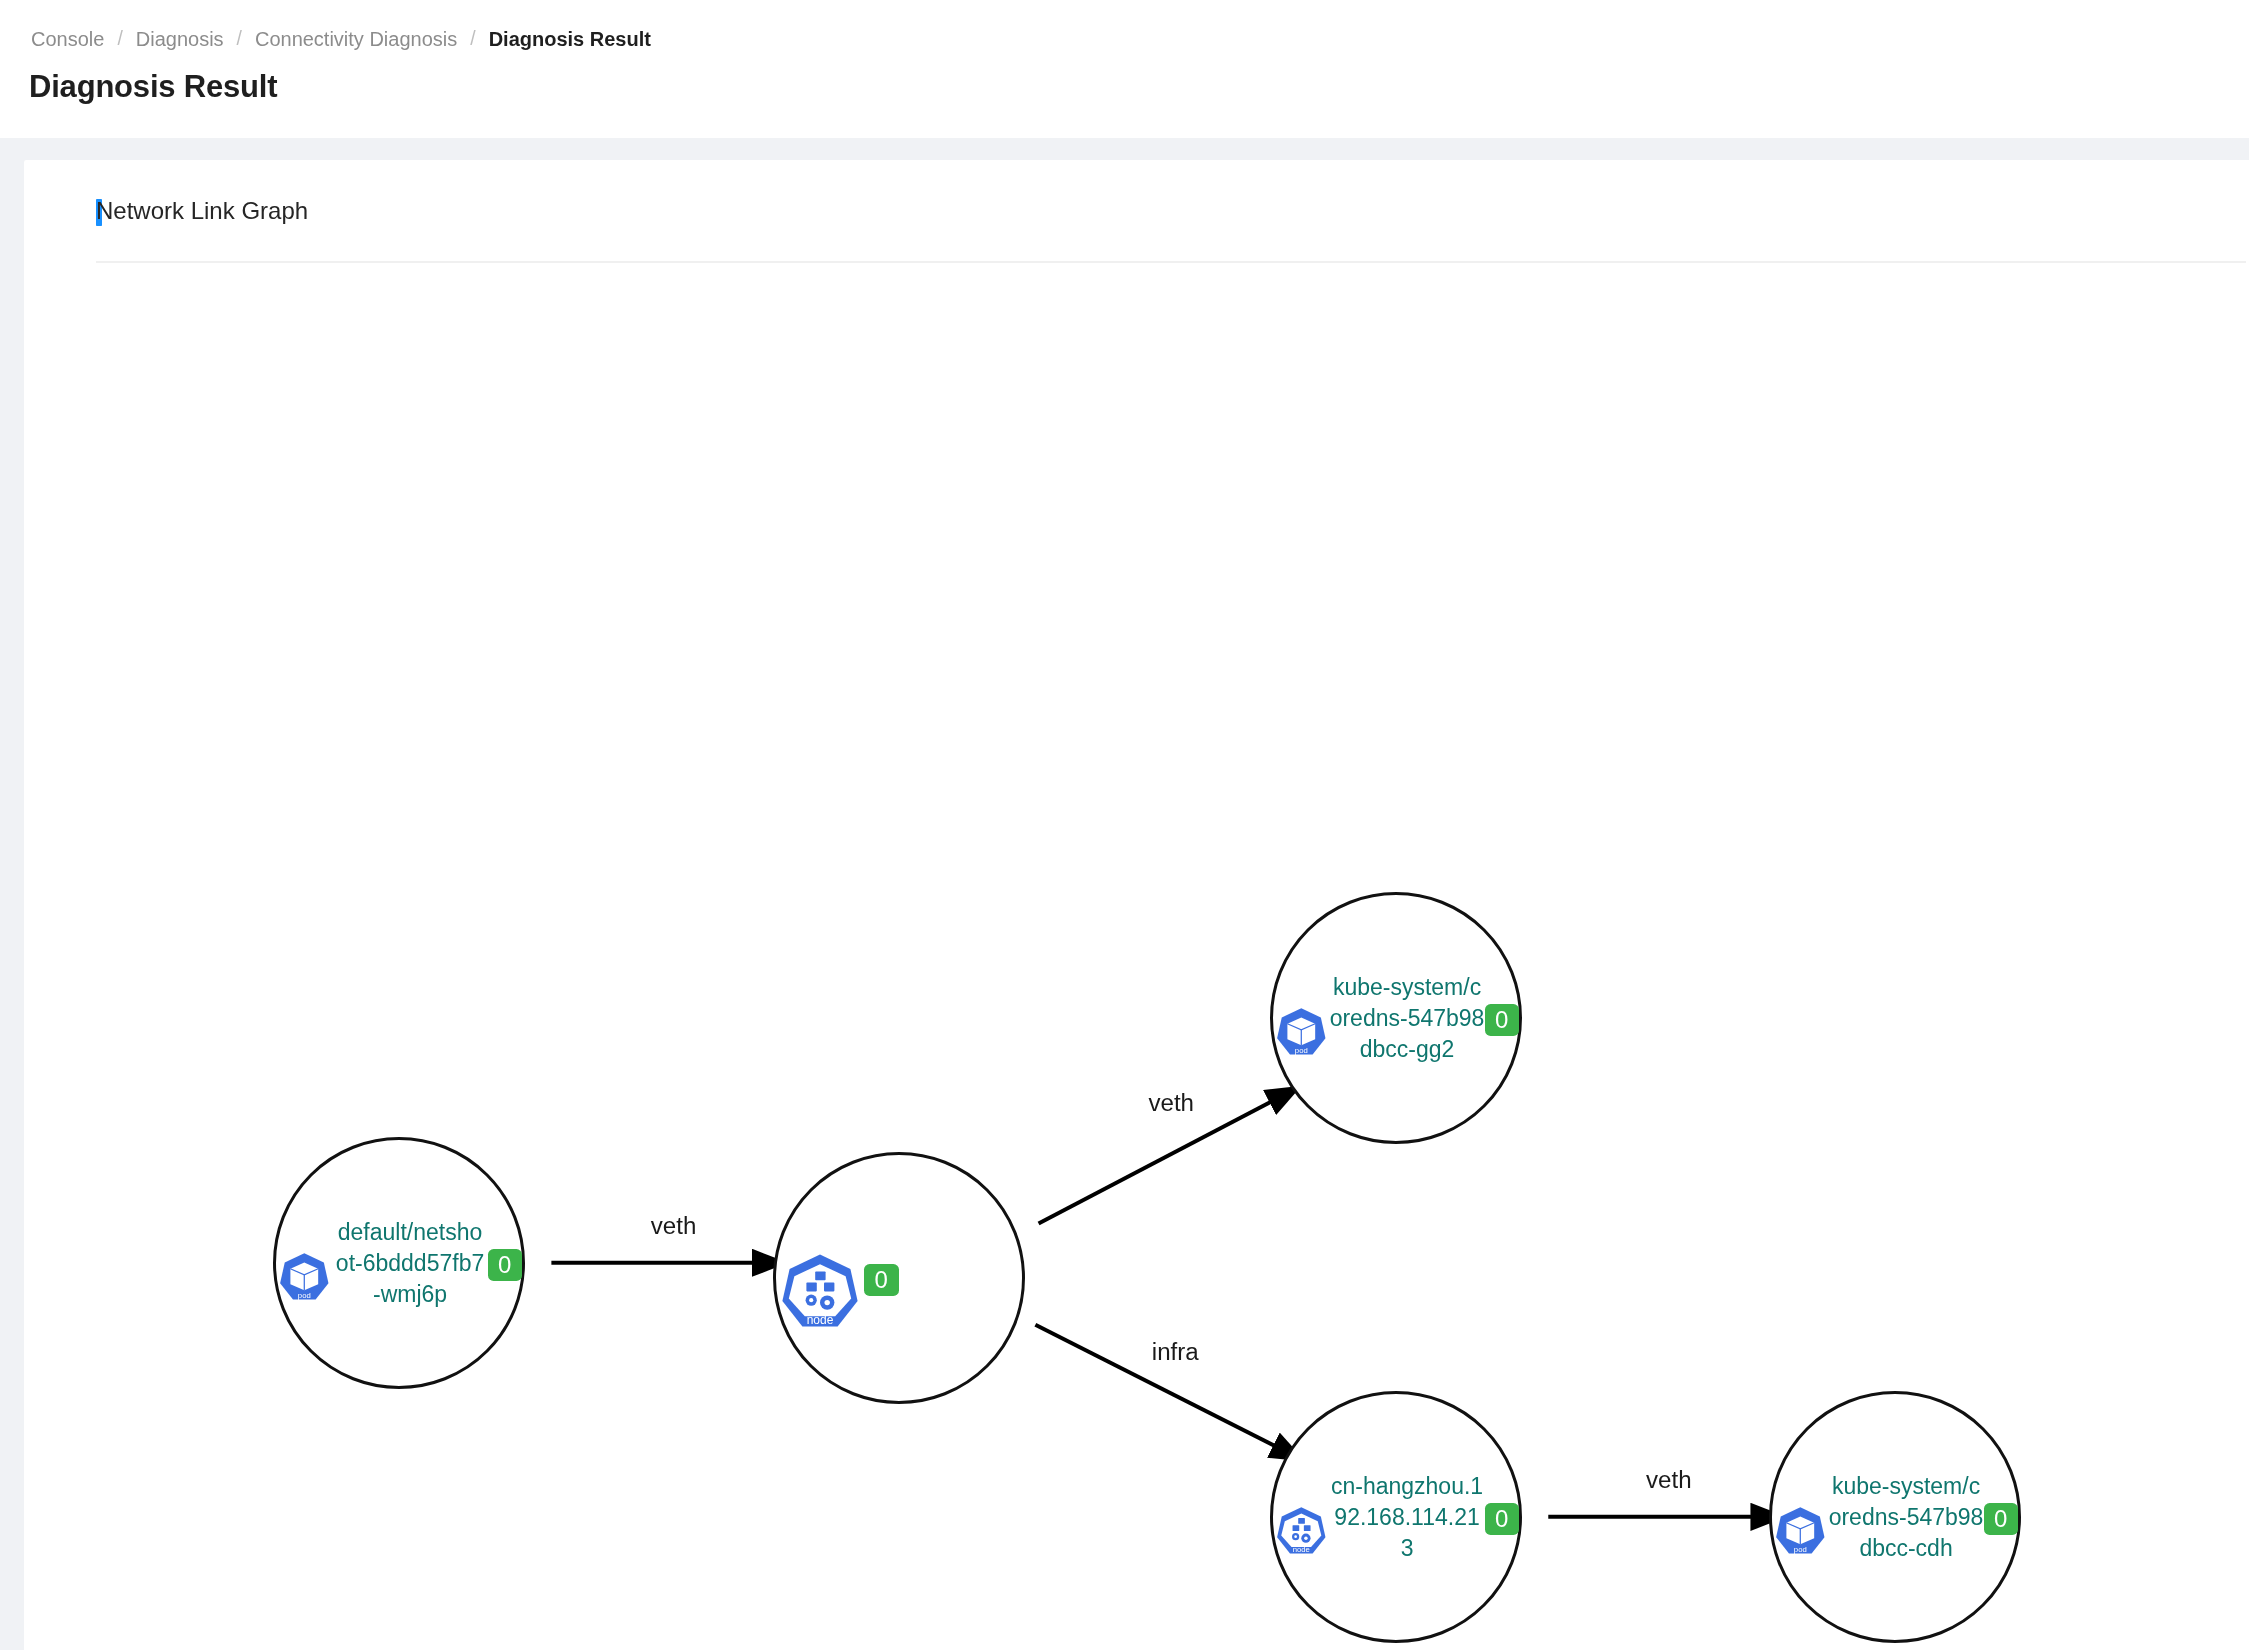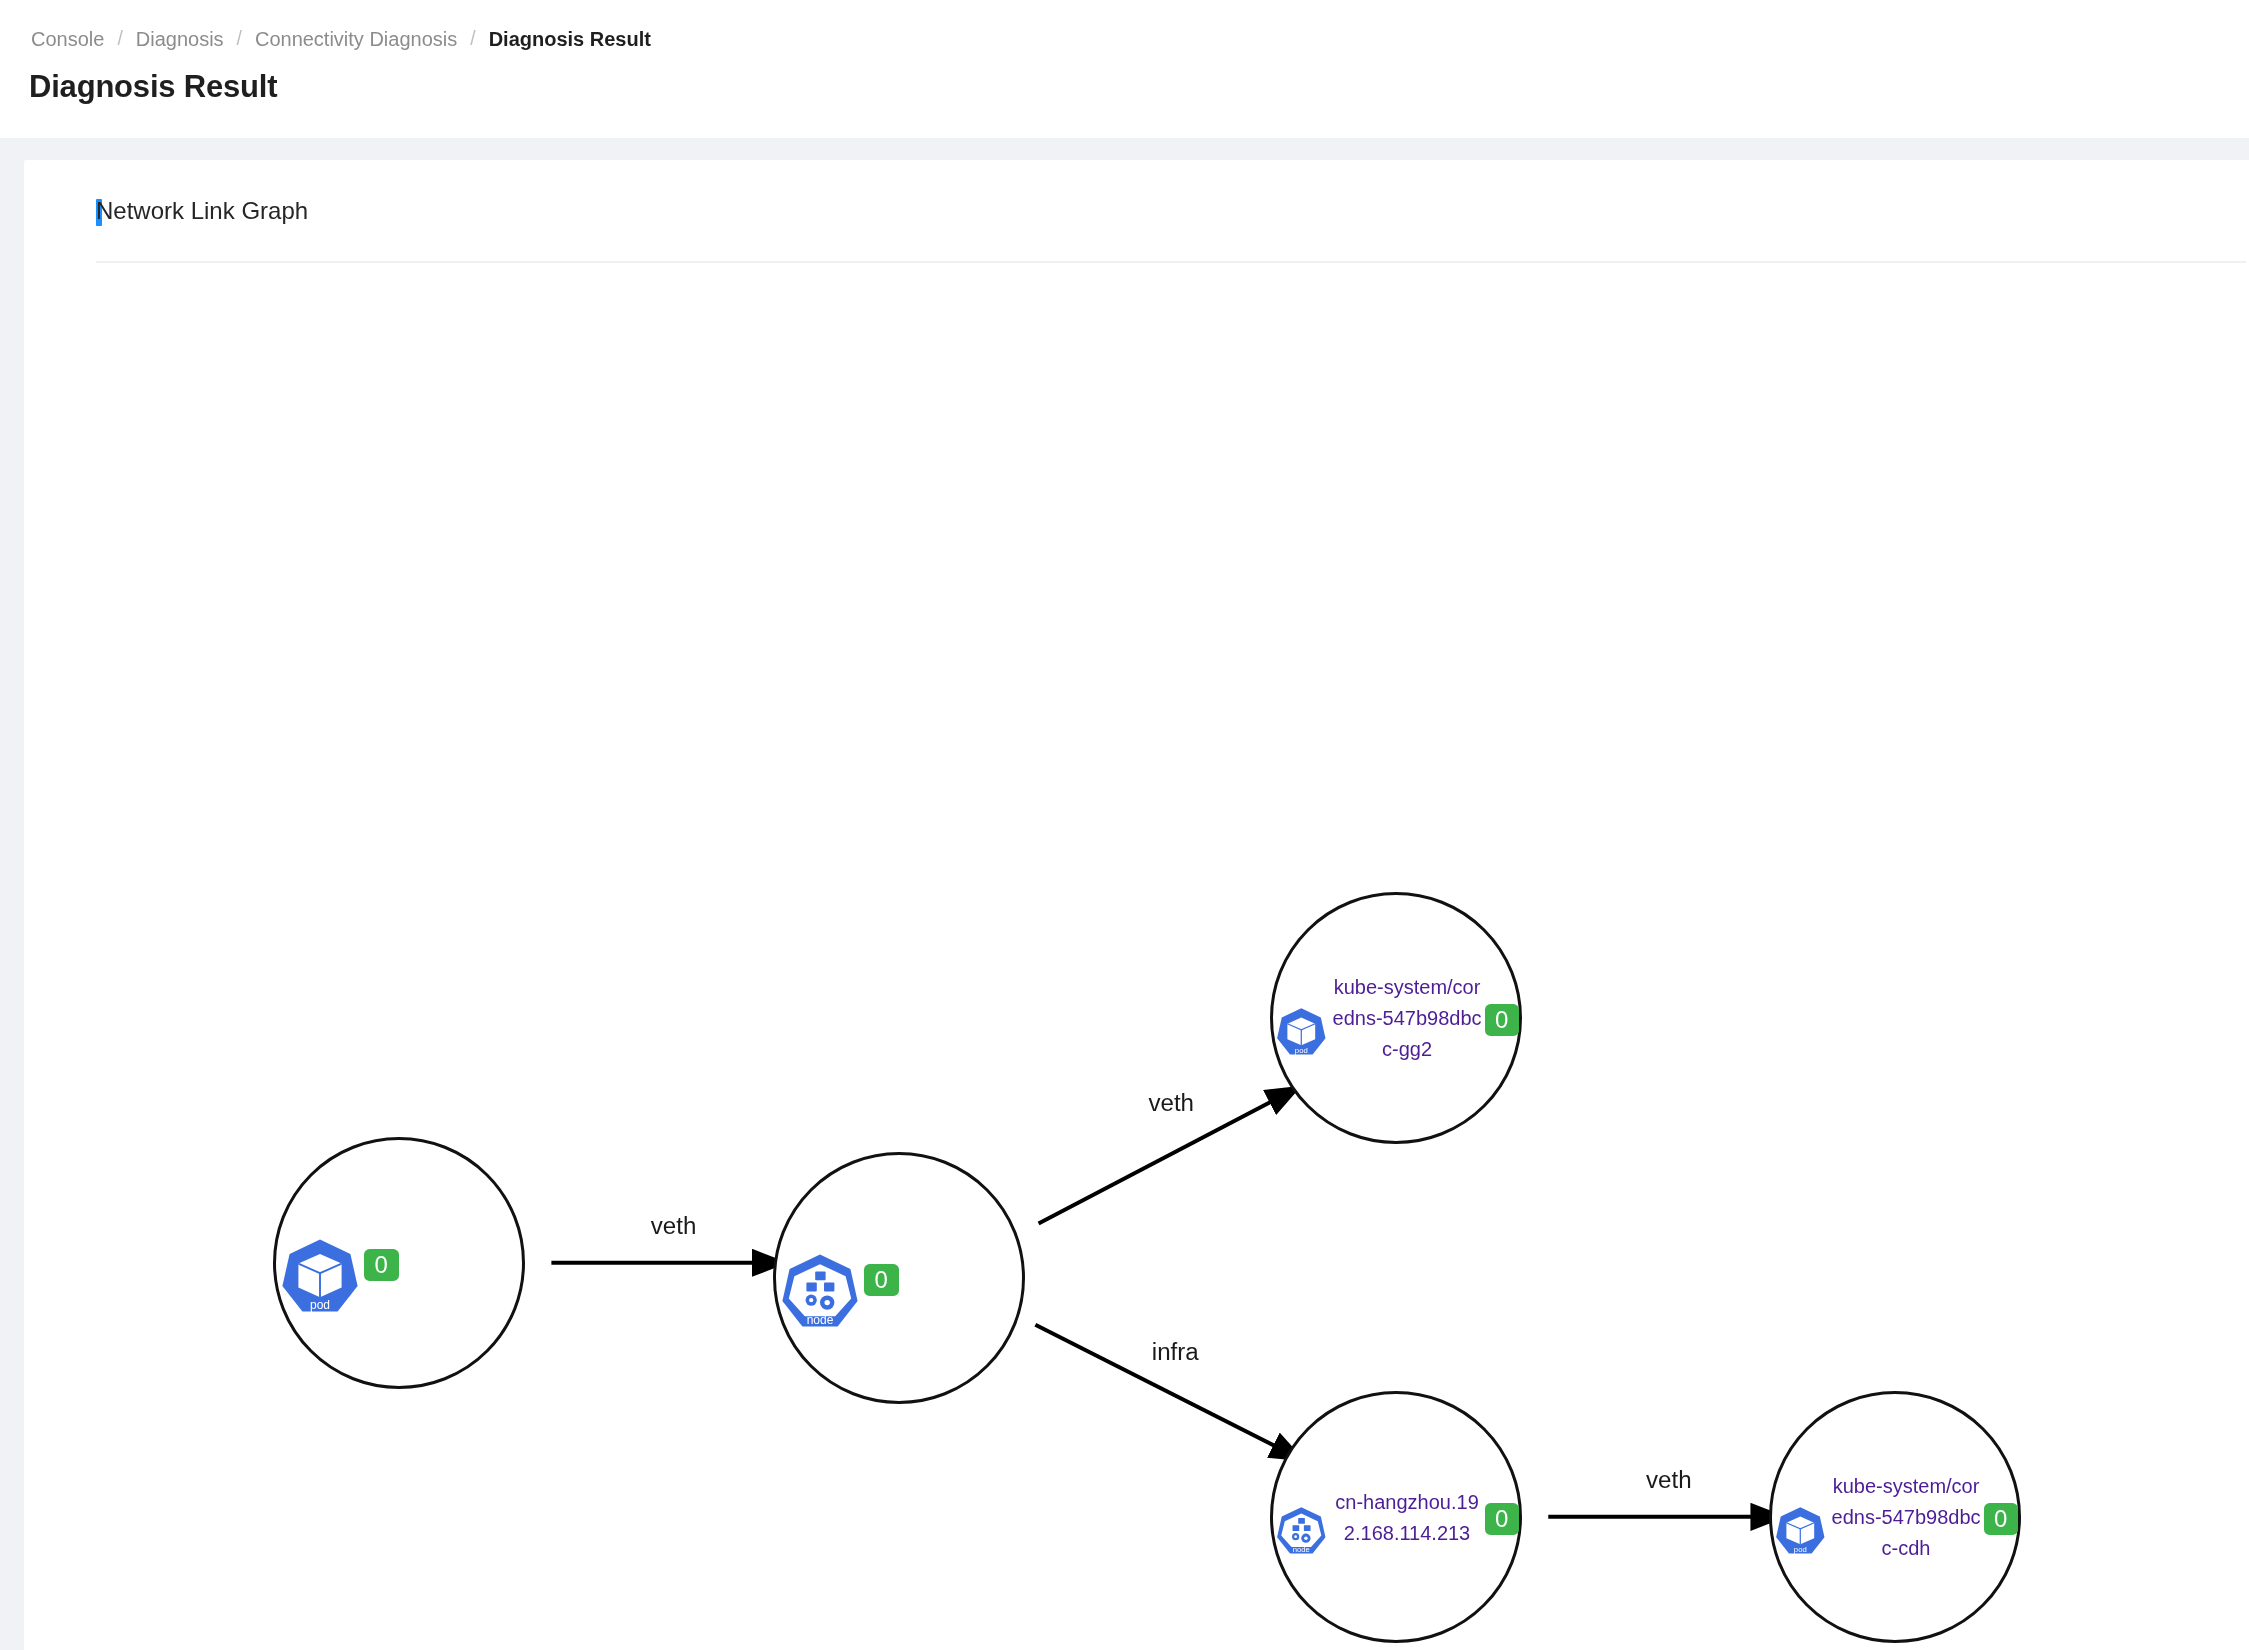--- a/index.html
+++ b/index.html
@@ -149,23 +149,23 @@
   .gnode-icon {
     margin-top: 29px;
     width: 88px;
     height: 80px;
     display: block;
   }
   .gnode-label {
     margin-top: 1.6px;
     width: 241px;
     text-align: center;
-    font-size: 20px;
+    font-size: 23px;
     line-height: 31px;
-    color: #4c1d95;
+    color: #0f766e;
     word-break: break-all;
     white-space: pre-line;
   }
   .gnode-badge {
     margin-top: 3.2px;
     min-width: 18.5px;
     height: 32px;
     padding: 0 8px;
     background: #3cb44a;
     color: #ffffff;
@@ -229,20 +229,21 @@
           <polygon points="55,2 93,20 102,60 77,92 33,92 8,60 17,20" fill="#3b6fe0"></polygon>
           <g fill="#ffffff">
             <polygon points="55,20 82,32 82,62 55,74 28,62 28,32"></polygon>
           </g>
           <g stroke="#3b6fe0" stroke-width="2.4" fill="none">
             <polyline points="28,32 55,44 82,32"></polyline>
             <line x1="55" y1="44" x2="55" y2="74"></line>
           </g>
           <text x="55" y="89" font-family="Liberation Sans, sans-serif" font-size="15" fill="#ffffff" text-anchor="middle">pod</text>
         </svg>
+        <div class="gnode-label">default/netshoot-6bddd57fb7-wmj6p</div>
         <div class="gnode-badge">0</div>
       </div>
 
       <div class="gnode" style="left:749px; top:887px; width:252px; height:252px;">
         <svg class="gnode-icon" viewBox="0 0 110 100">
           <polygon points="55,2 93,20 102,60 77,92 33,92 8,60 17,20" fill="#3b6fe0"></polygon>
           <polygon points="55,14 87,29 94,57 74,79 36,79 16,57 23,29" fill="#ffffff"></polygon>
           <g fill="#3b6fe0">
             <rect x="49" y="23" width="13" height="11" rx="1"></rect>
             <rect x="38" y="37" width="13" height="11" rx="1"></rect>

